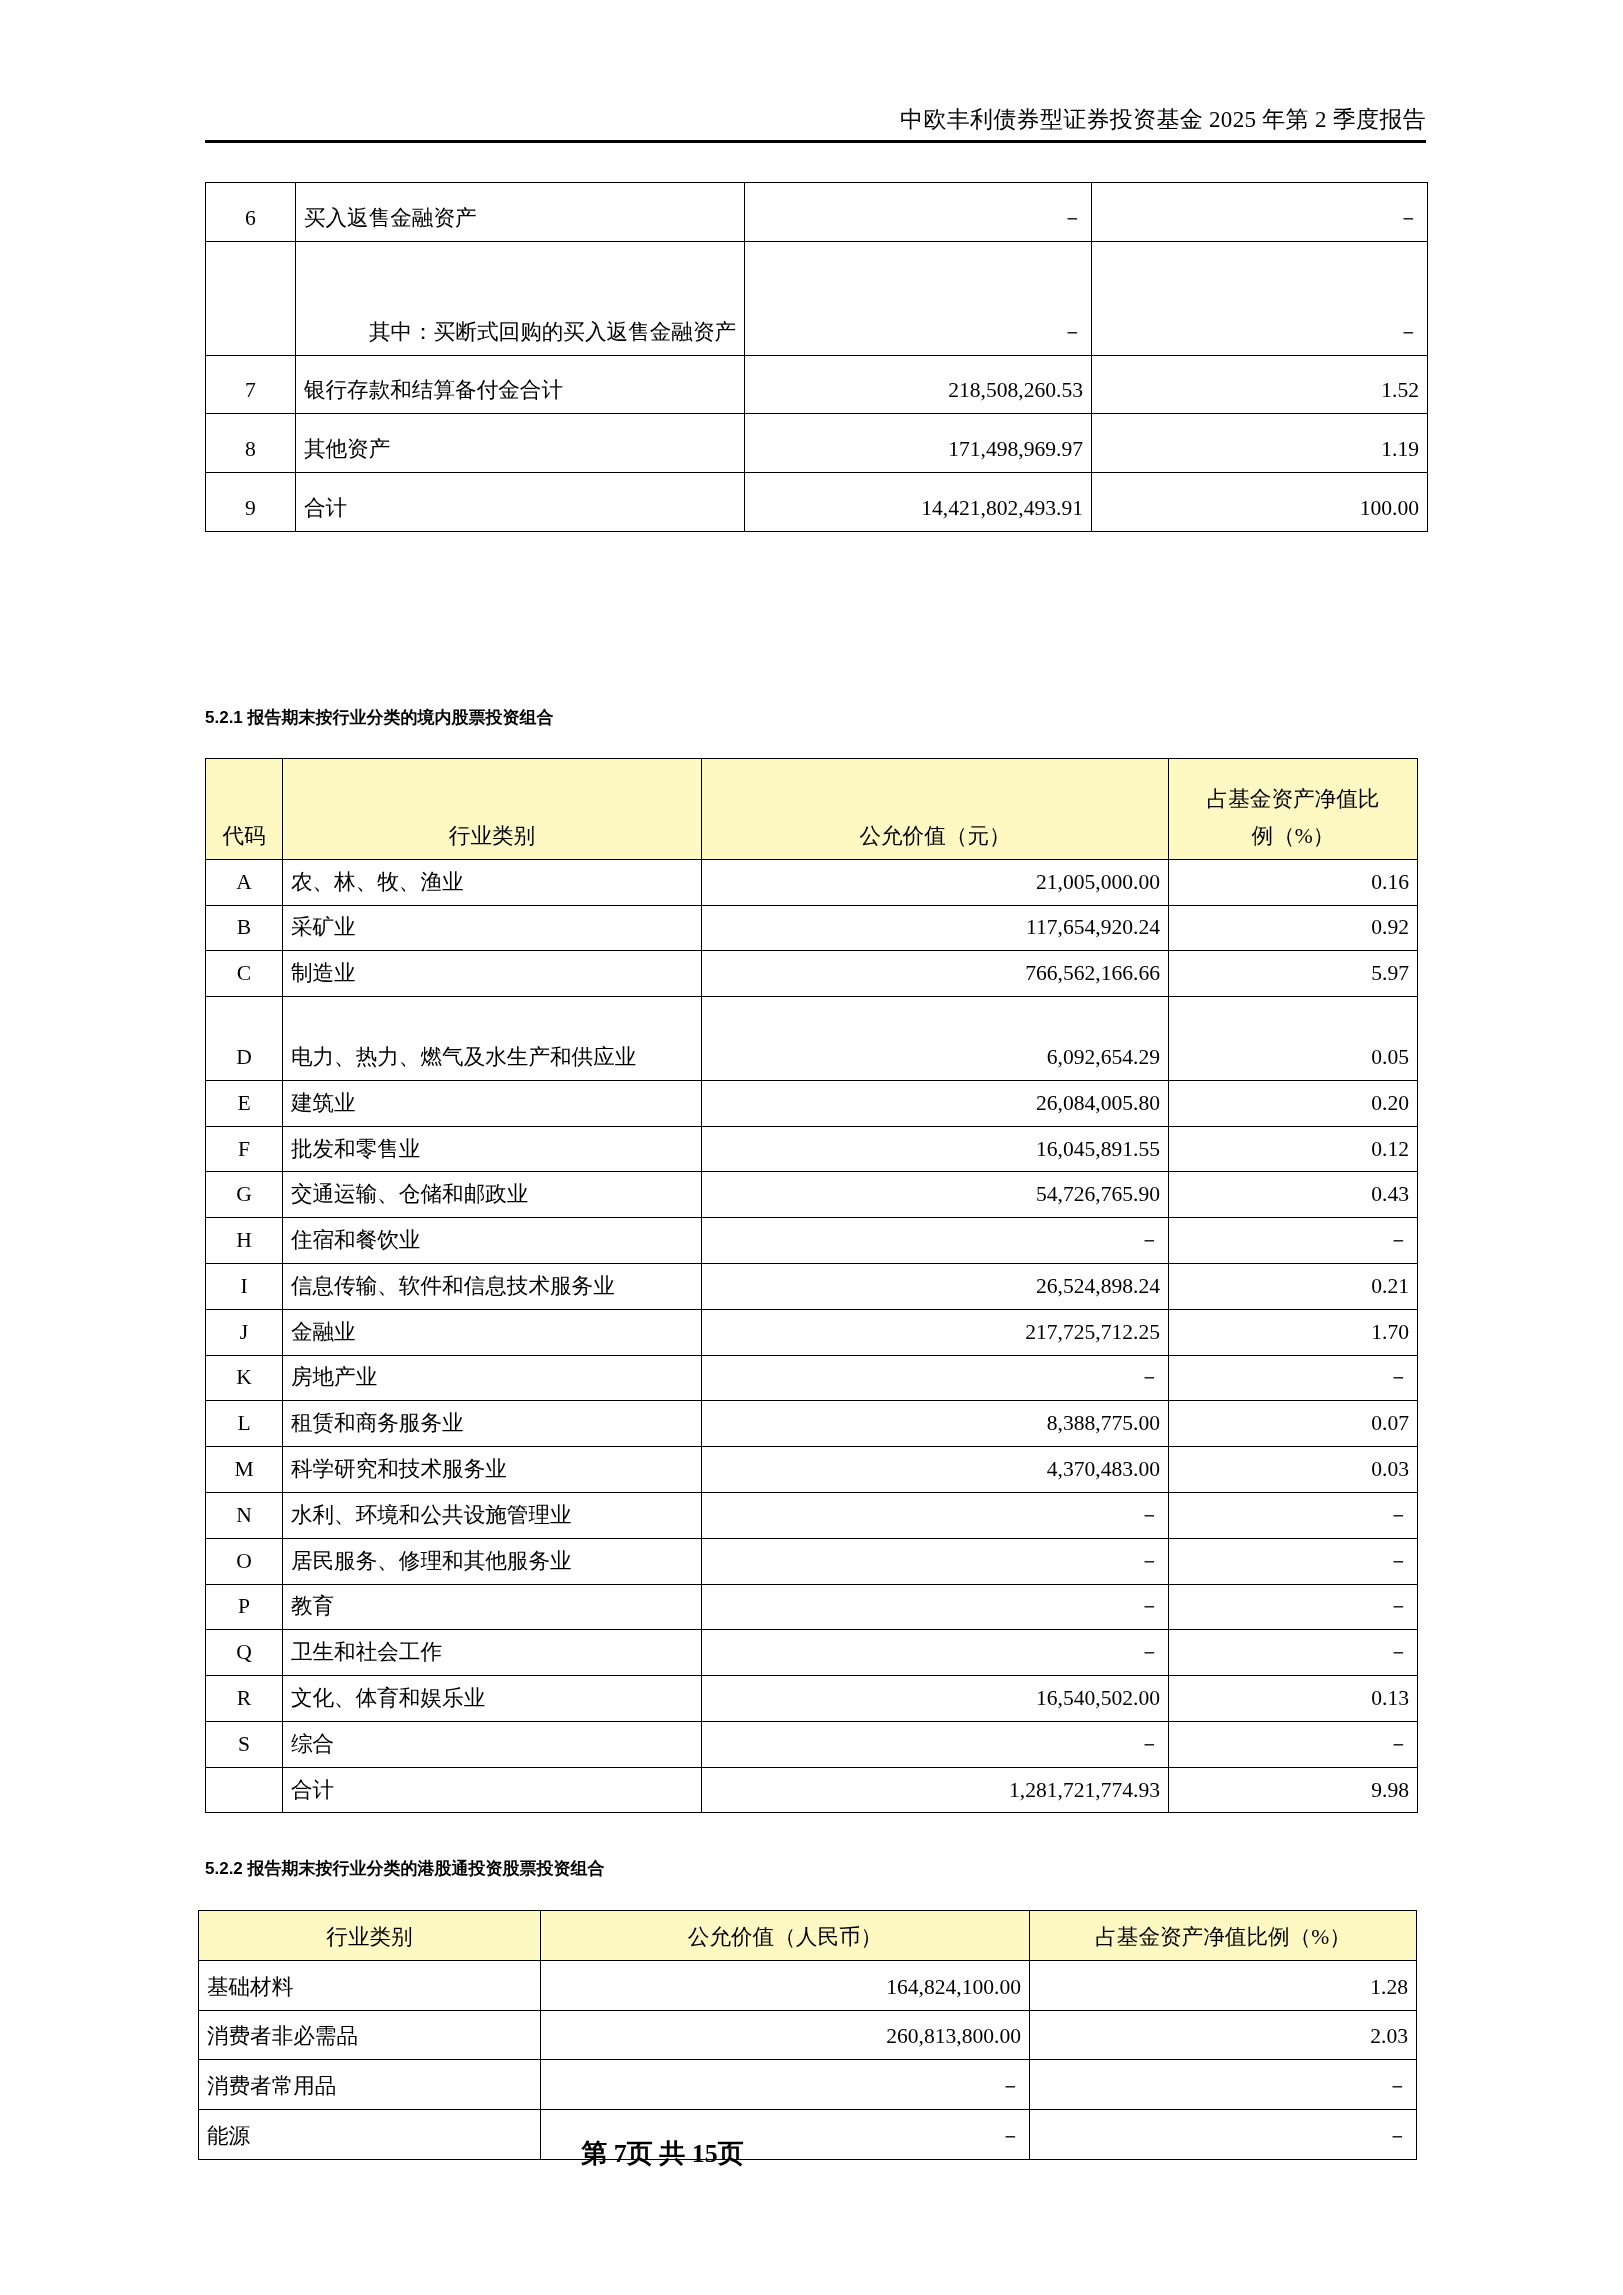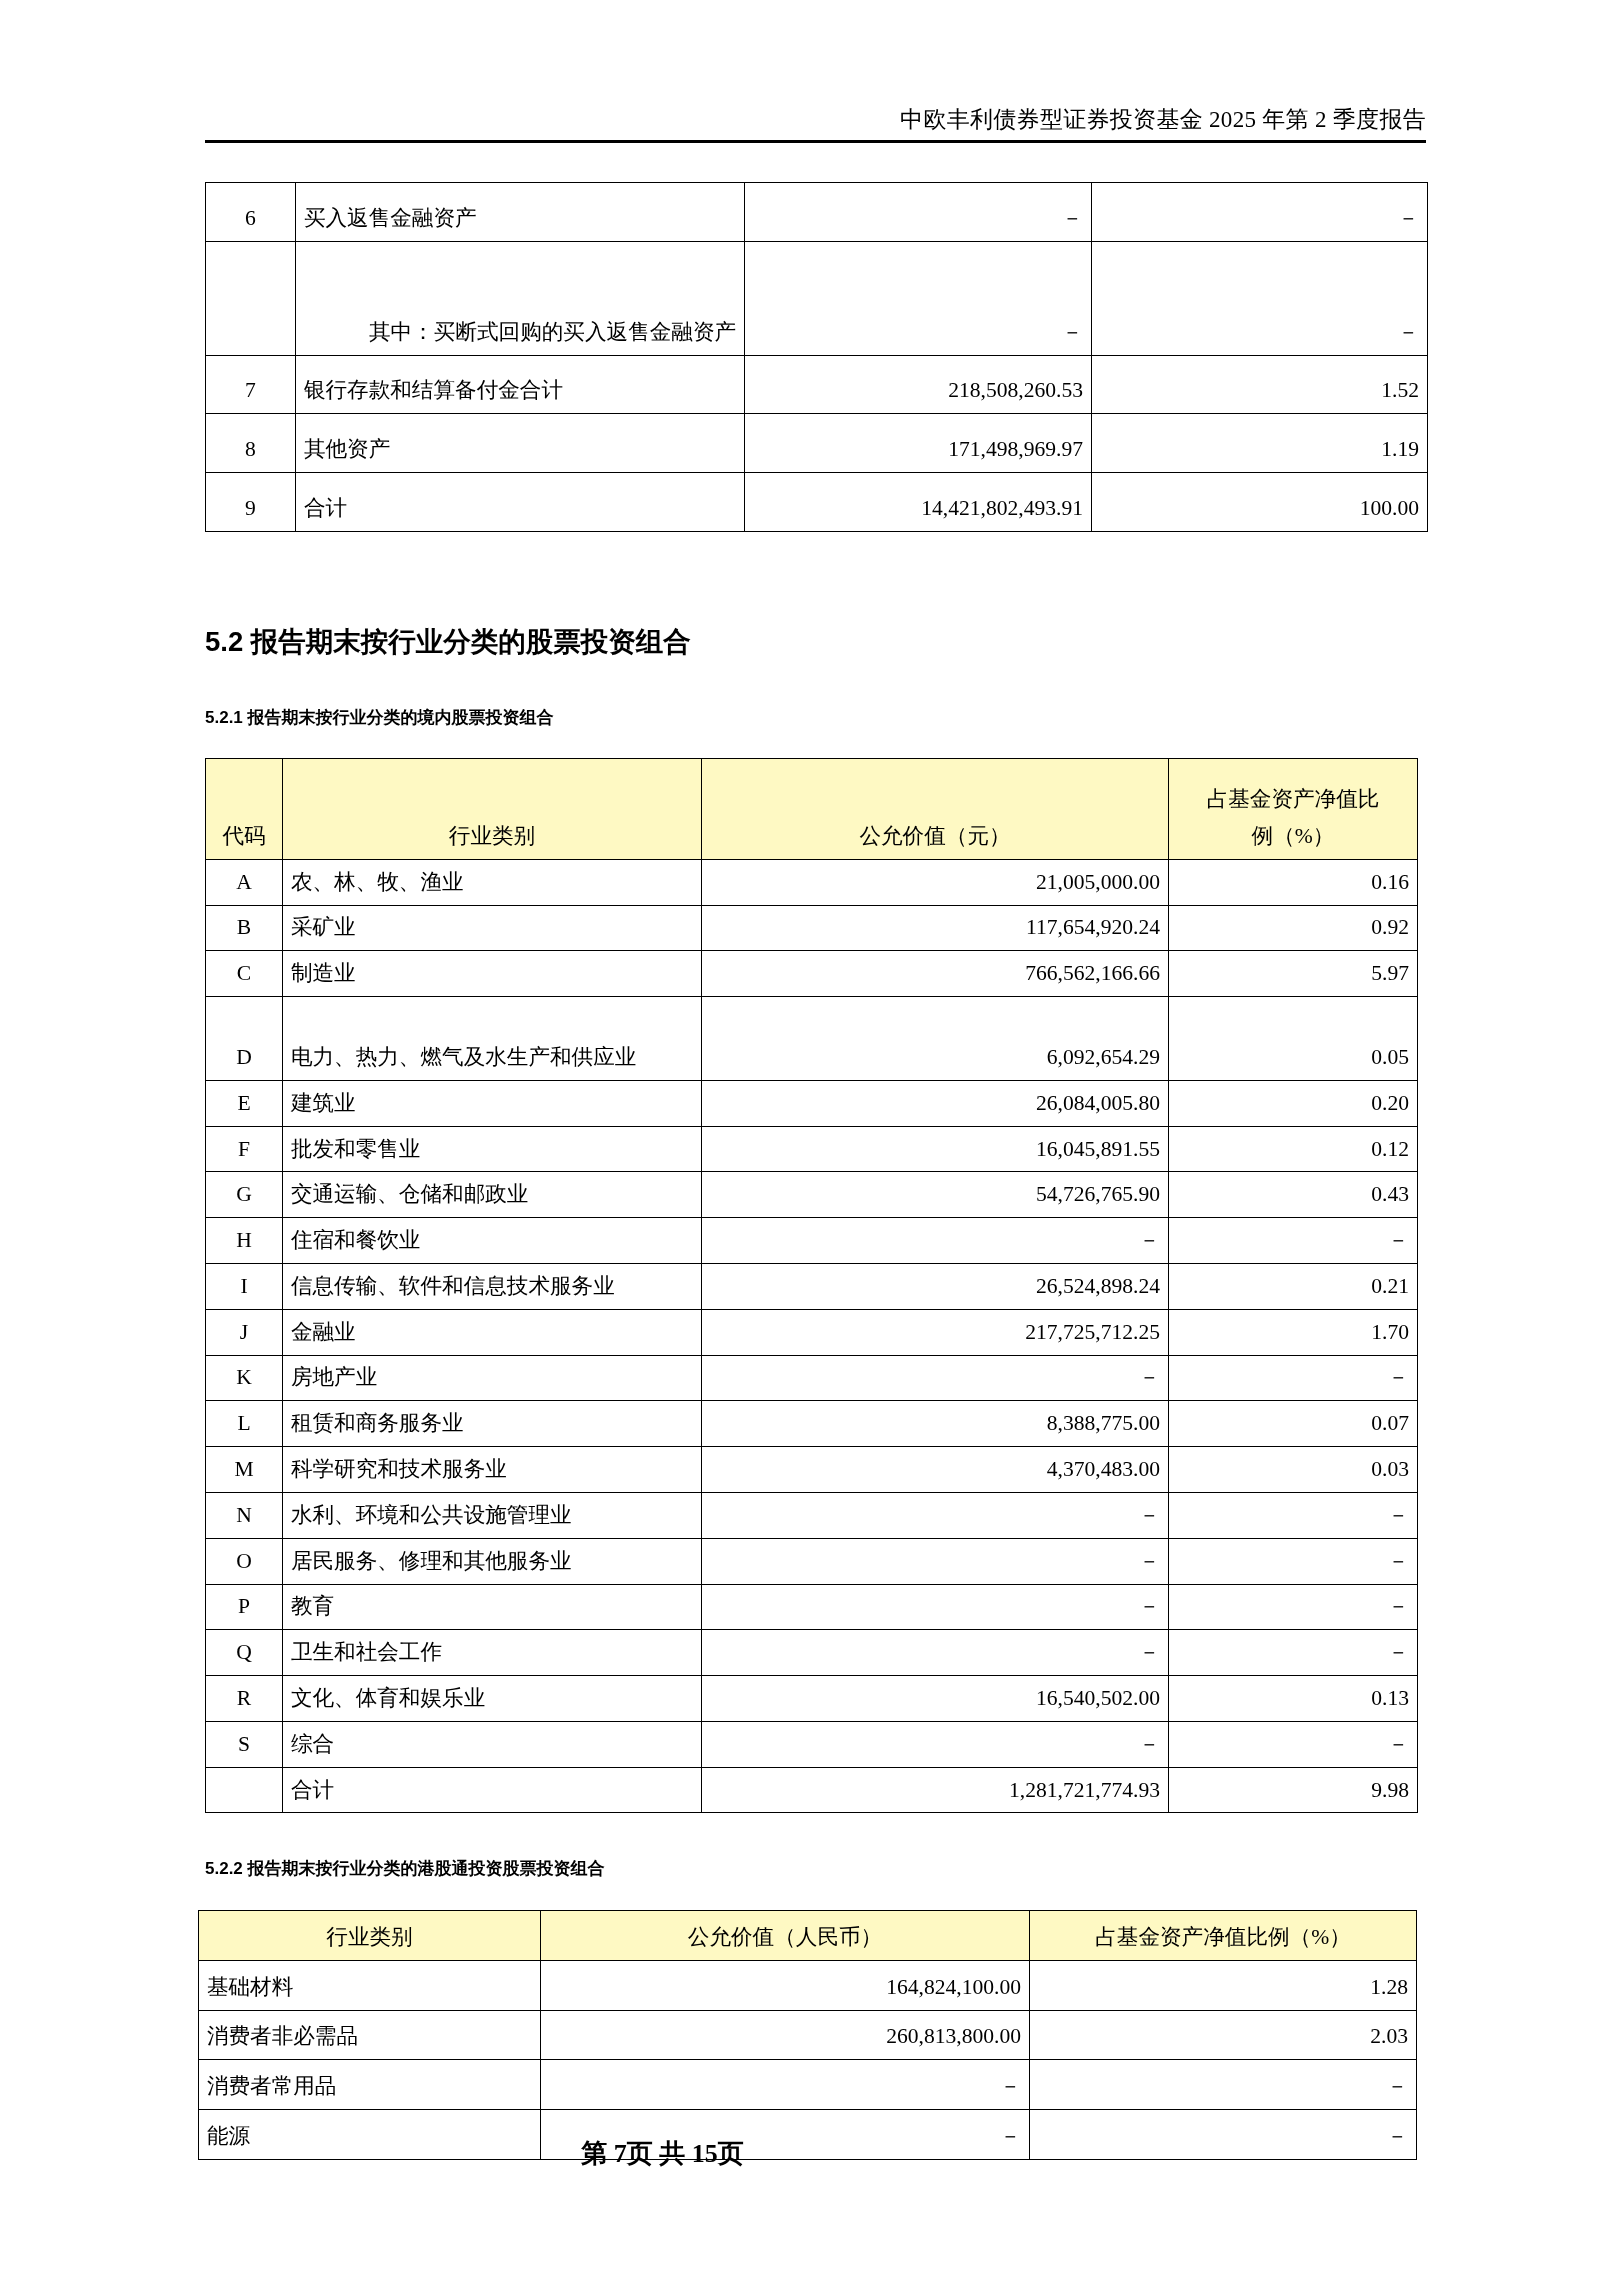--- a/index.html
+++ b/index.html
@@ -204,21 +204,20 @@
       <tr>
         <td class="c-center v-mid">9</td>
         <td class="c-left v-mid">合计</td>
         <td class="c-right v-mid">14,421,802,493.91</td>
         <td class="c-right v-mid">100.00</td>
       </tr>
     </tbody>
   </table>
 
 
-  <div class="h2" id="h-52">5.2 报告期末按行业分类的股票投资组合</div>
   <div class="h3" id="h-521">5.2.1 报告期末按行业分类的境内股票投资组合</div>
   <div class="h3" id="h-522">5.2.2 报告期末按行业分类的港股通投资股票投资组合</div>
 
   <table class="doc tbl-dom">
     <colgroup>
         <col class="c1">
         <col class="c2">
         <col class="c3">
         <col class="c4">
       </colgroup>

